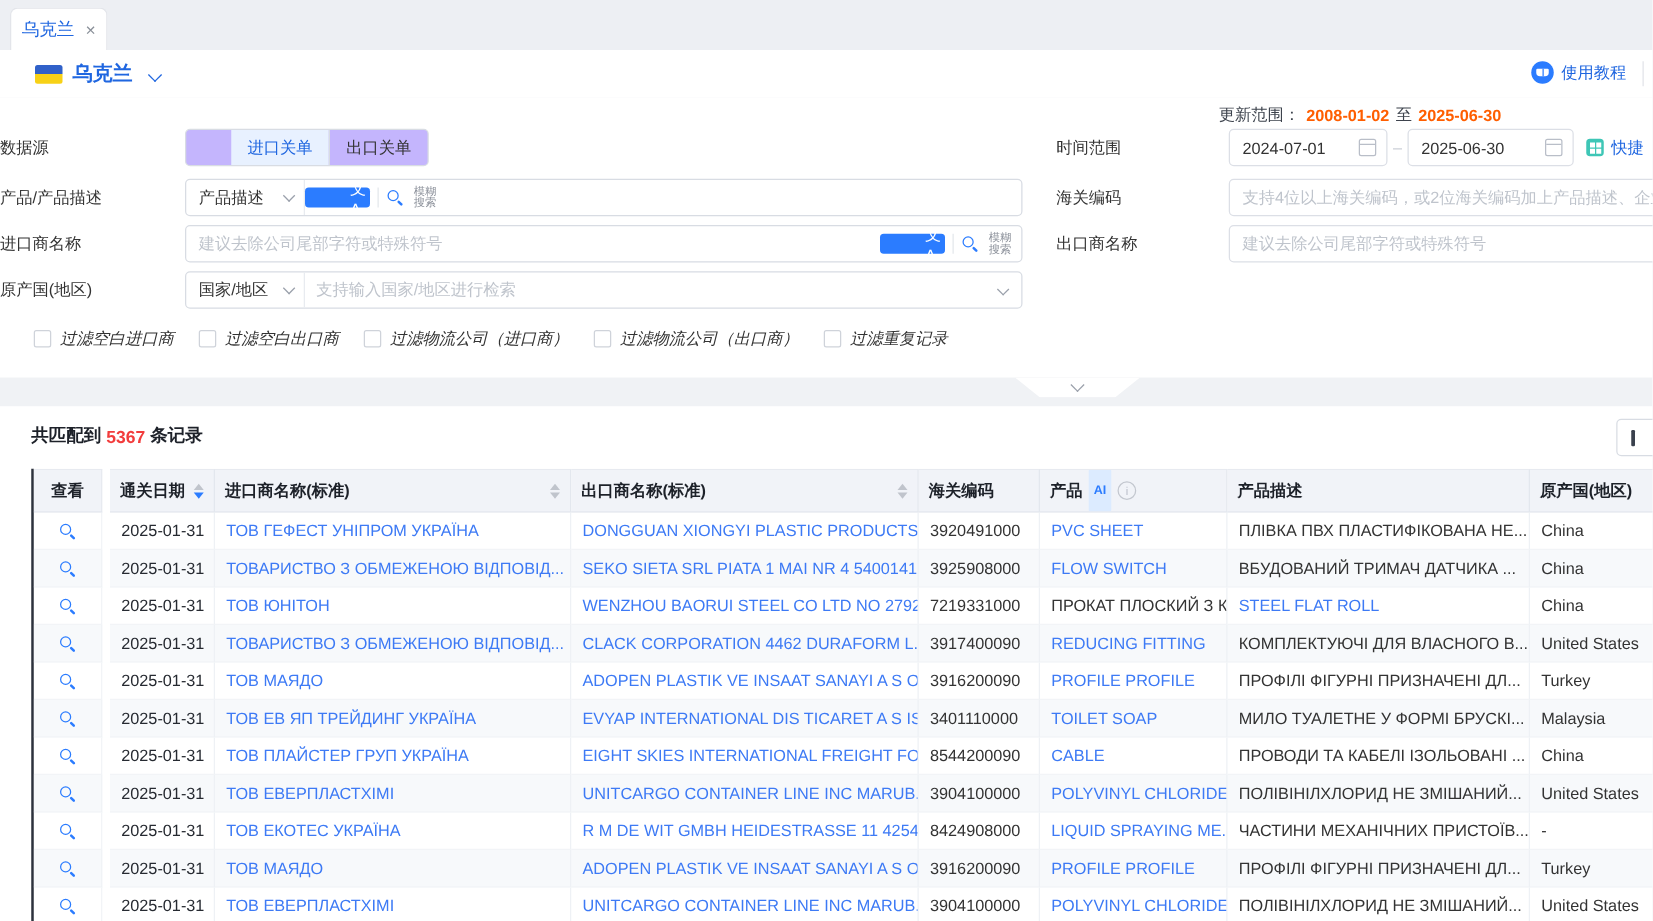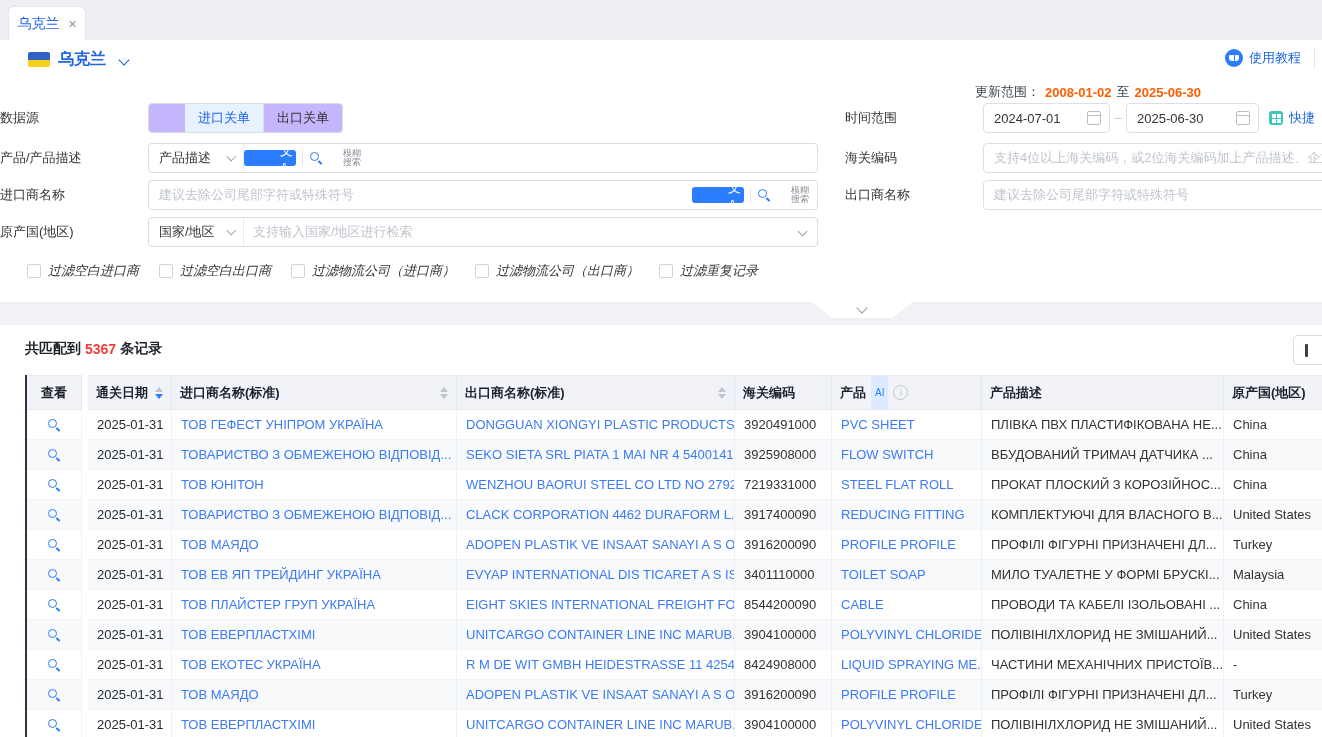--- a/index.html
+++ b/index.html
@@ -61,21 +61,21 @@
   .ig-select{display:flex;align-items:center;justify-content:space-between;width:95px;min-width:95px;
     padding:0 9px 0 10px;box-sizing:border-box;font-size:13px;color:var(--text);
     border-right:1px solid #e8ebf0;height:100%;cursor:pointer;}
   .ig-select .chev{width:5.5px;height:5.5px;color:#9aa0ab;margin-top:-3px;}
   .ig-input{flex:1;font-size:13px;padding:0 9px;white-space:nowrap;overflow:hidden;color:var(--text);}
   .ig-input.ph,.ph{color:var(--ph);}
   .ig-suffix{display:flex;align-items:center;gap:6px;padding-right:8px;}
   .trans-icon{width:16px;height:16px;background:#2b7cff;border-radius:3px;color:#fff;font-size:13px;
     display:flex;align-items:center;justify-content:center;font-weight:normal;cursor:pointer;padding-left:36px;}
   .suffix-div{width:1px;height:16px;background:#e4e7ec;}
-  .fuzzy{display:flex;align-items:center;gap:20px;cursor:pointer;}
+  .fuzzy{display:flex;align-items:center;gap:8px;cursor:pointer;}
   .mag{position:relative;width:14px;height:14px;display:inline-block;}
   .mag::before{content:'';position:absolute;left:1px;top:1px;width:7px;height:7px;
     border:1.6px solid #2b7cff;border-radius:50%;}
   .mag::after{content:'';position:absolute;left:9.5px;top:9px;width:2px;height:5px;background:#2b7cff;
     transform:rotate(-45deg);border-radius:1px;}
   .fuzzy-text{font-size:9px;line-height:9.5px;color:#8a8f99;}
   .tail-chev{color:#9aa0ab;margin-right:11px;width:6px;height:6px;margin-top:-2px;}
   .side-input{position:absolute;left:983px;width:350px;height:30px;border:1px solid var(--inborder);
     border-radius:4px;background:#fff;display:flex;align-items:center;padding:0 10px;
     box-sizing:border-box;font-size:13px;white-space:nowrap;overflow:hidden;}
@@ -104,21 +104,21 @@
   .th.sortable{justify-content:space-between;cursor:pointer;}
   .th.spacer,.td.col-spacer{background:#fff;border:none;padding:0;}
   .th.last{border-right:none;}
   .carets{display:flex;flex-direction:column;gap:2px;margin-left:6px;}
   .caret-up{width:0;height:0;border-left:4px solid transparent;border-right:4px solid transparent;
     border-bottom:5px solid #c0c4cc;}
   .caret-down{width:0;height:0;border-left:4px solid transparent;border-right:4px solid transparent;
     border-top:5px solid #c0c4cc;}
   .caret-down.active{border-top-color:#2b7cff;}
   .th-prod{gap:5px;}
-  .ai-badge{background:#dcebff;color:#2b7cff;font-size:10px;font-weight:normal;padding:12px 4px;border-radius:2px;}
+  .ai-badge{background:#dcebff;color:#2b7cff;font-size:10px;font-weight:bold;padding:12px 4px;border-radius:2px;}
   .info-icon{width:13px;height:13px;border:1px solid #c3c7cf;border-radius:50%;color:#b9bec8;font-size:9px;
     font-weight:normal;display:flex;align-items:center;justify-content:center;}
   .trow{height:30px;}
   .trow:nth-child(even){background:var(--zebra);}
   .td{display:flex;align-items:center;font-size:13px;padding:0 9px;border-right:1px solid var(--cellline);
     border-bottom:1px solid #f2f4f7;box-sizing:border-box;white-space:nowrap;overflow:hidden;color:var(--text);}
   .td.col-view{justify-content:center;padding:0;}
   .td.col-link{color:var(--link);cursor:pointer;}
   .td.col-date{color:#262a31;}
   .td.col-origin{border-right:none;}
@@ -331,22 +331,22 @@
 
         <div class="trow">
           <div class="td col-view">
             <span class="mag"></span>
           </div>
           <div class="td col-spacer"></div>
           <div class="td col-date">2025-01-31</div>
           <div class="td col-link">ТОВ ЮНІТОН</div>
           <div class="td col-link">WENZHOU BAORUI STEEL CO LTD NO 2792...</div>
           <div class="td">7219331000</div>
+          <div class="td">ПРОКАТ ПЛОСКИЙ З КОРОЗІЙНОС...</div>
           <div class="td col-link">STEEL FLAT ROLL</div>
-          <div class="td">ПРОКАТ ПЛОСКИЙ З КОРОЗІЙНОС...</div>
           <div class="td col-origin">China</div>
         </div>
 
         <div class="trow">
           <div class="td col-view">
             <span class="mag"></span>
           </div>
           <div class="td col-spacer"></div>
           <div class="td col-date">2025-01-31</div>
           <div class="td col-link">ТОВАРИСТВО З ОБМЕЖЕНОЮ ВІДПОВІД...</div>

